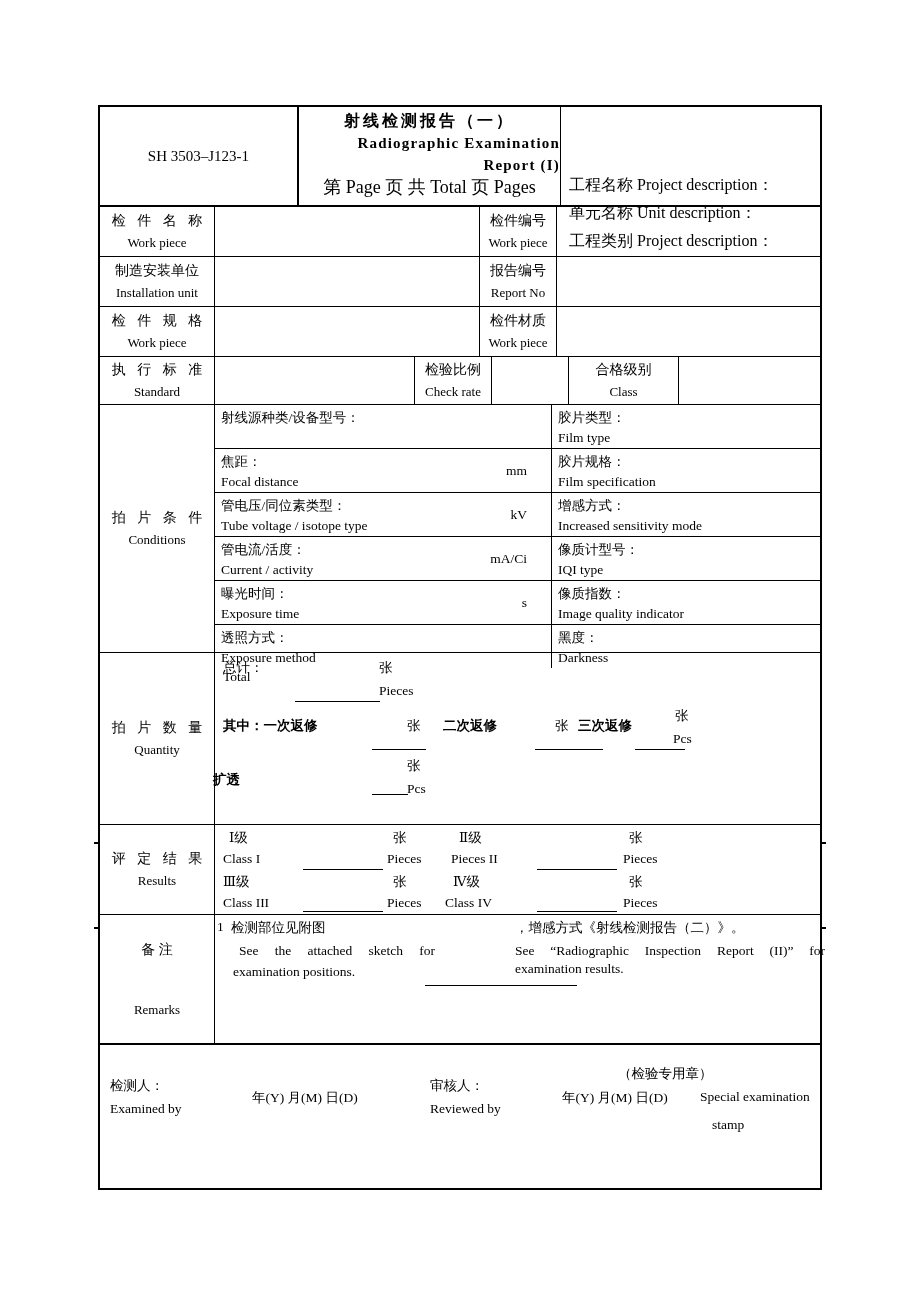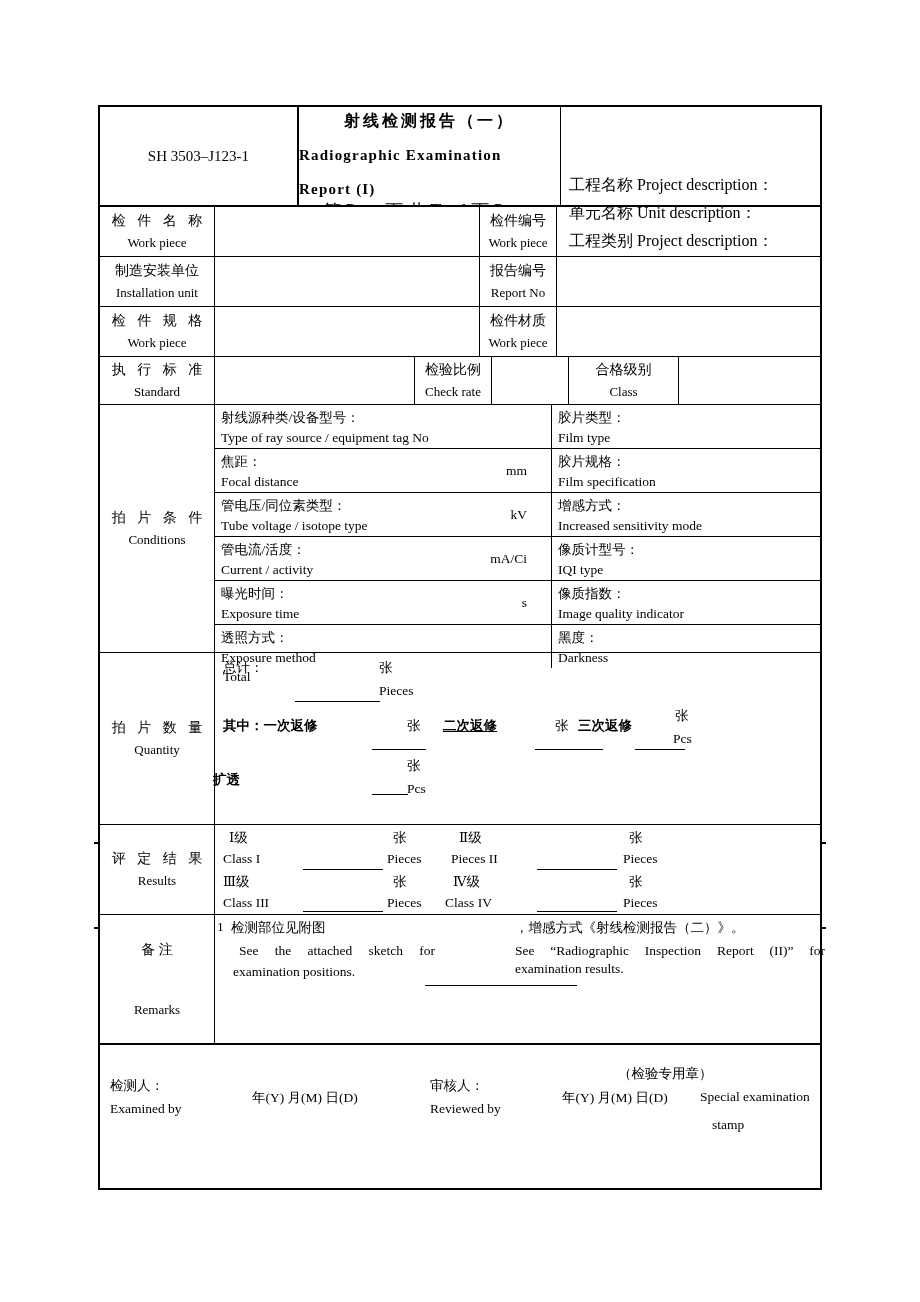--- a/index.html
+++ b/index.html
@@ -48,26 +48,25 @@
   }
   #hdr-title .t-cn {
     text-align: center;
     font-weight: bold;
     font-size: 16px;
     letter-spacing: 3px;
     line-height: 23px;
     white-space: nowrap;
   }
   #hdr-title .t-en {
-    text-align: left;
+    text-align: right;
     font-weight: bold;
     font-size: 15px;
     letter-spacing: 1.2px;
     line-height: 22px;
-    margin-top: 12px;
   }
   #hdr-title .t-pages {
     text-align: center;
     font-size: 18px;
     line-height: 20px;
     white-space: nowrap;
     margin-top: 1px;
   }
   #hdr-proj {
     flex: 1;
@@ -253,21 +252,20 @@
   <div class="row bb" id="condrow">
     <div class="cell br lbl" id="cond-lbl">
       <div class="cn sp">拍 片 条 件</div>
       <div class="en">Conditions</div>
     </div>
     <div class="cell" id="cond-body">
 
       <div class="condline bb">
         <div class="cond-left br">
           <div class="cn">射线源种类/设备型号：</div>
-          <div class="en">Type of ray source / equipment tag No</div>
           <span class="unit"></span>
         </div>
         <div class="cond-right">
           <div class="cn">胶片类型：</div>
           <div class="en">Film type</div>
         </div>
       </div>
 
       <div class="condline bb">
         <div class="cond-left br">
@@ -341,21 +339,21 @@
       <span style="left:8px; top:6px;">总计：</span>
       <span style="left:164px; top:6px;">张</span>
       <span style="left:8px; top:16px;">Total</span>
       <span style="left:164px; top:30px;">Pieces</span>
       <span class="ul" style="left:80px; top:48px; width:85px;"></span>
 
       <b style="left:8px; top:64px;">其中：一次返修</b>
       <span style="left:192px; top:64px;">张</span>
       <span class="ul" style="left:157px; top:96px; width:54px;"></span>
 
-      <b style="left:228px; top:64px;text-decoration:underline;">二次返修</b>
+      <b style="left:228px; top:64px;">二次返修</b>
       <span style="left:340px; top:64px;">张</span>
       <span class="ul" style="left:320px; top:96px; width:68px;"></span>
 
       <b style="left:363px; top:64px;">三次返修</b>
       <span style="left:460px; top:54px;">张</span>
       <span style="left:458px; top:78px;">Pcs</span>
       <span class="ul" style="left:420px; top:96px; width:50px;"></span>
 
       <b style="left:-2px; top:118px;">扩透</b>
       <span style="left:192px; top:104px;">张</span>

